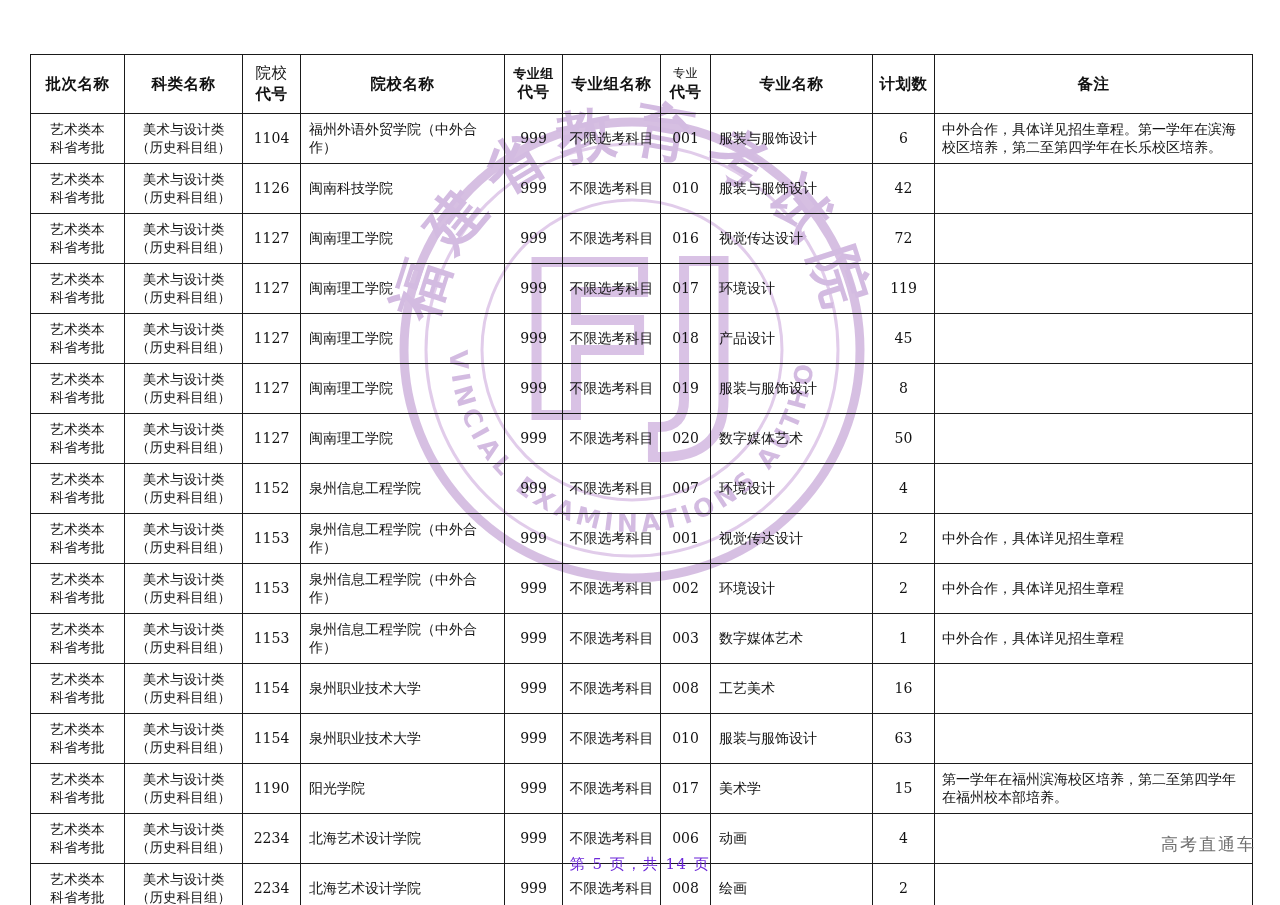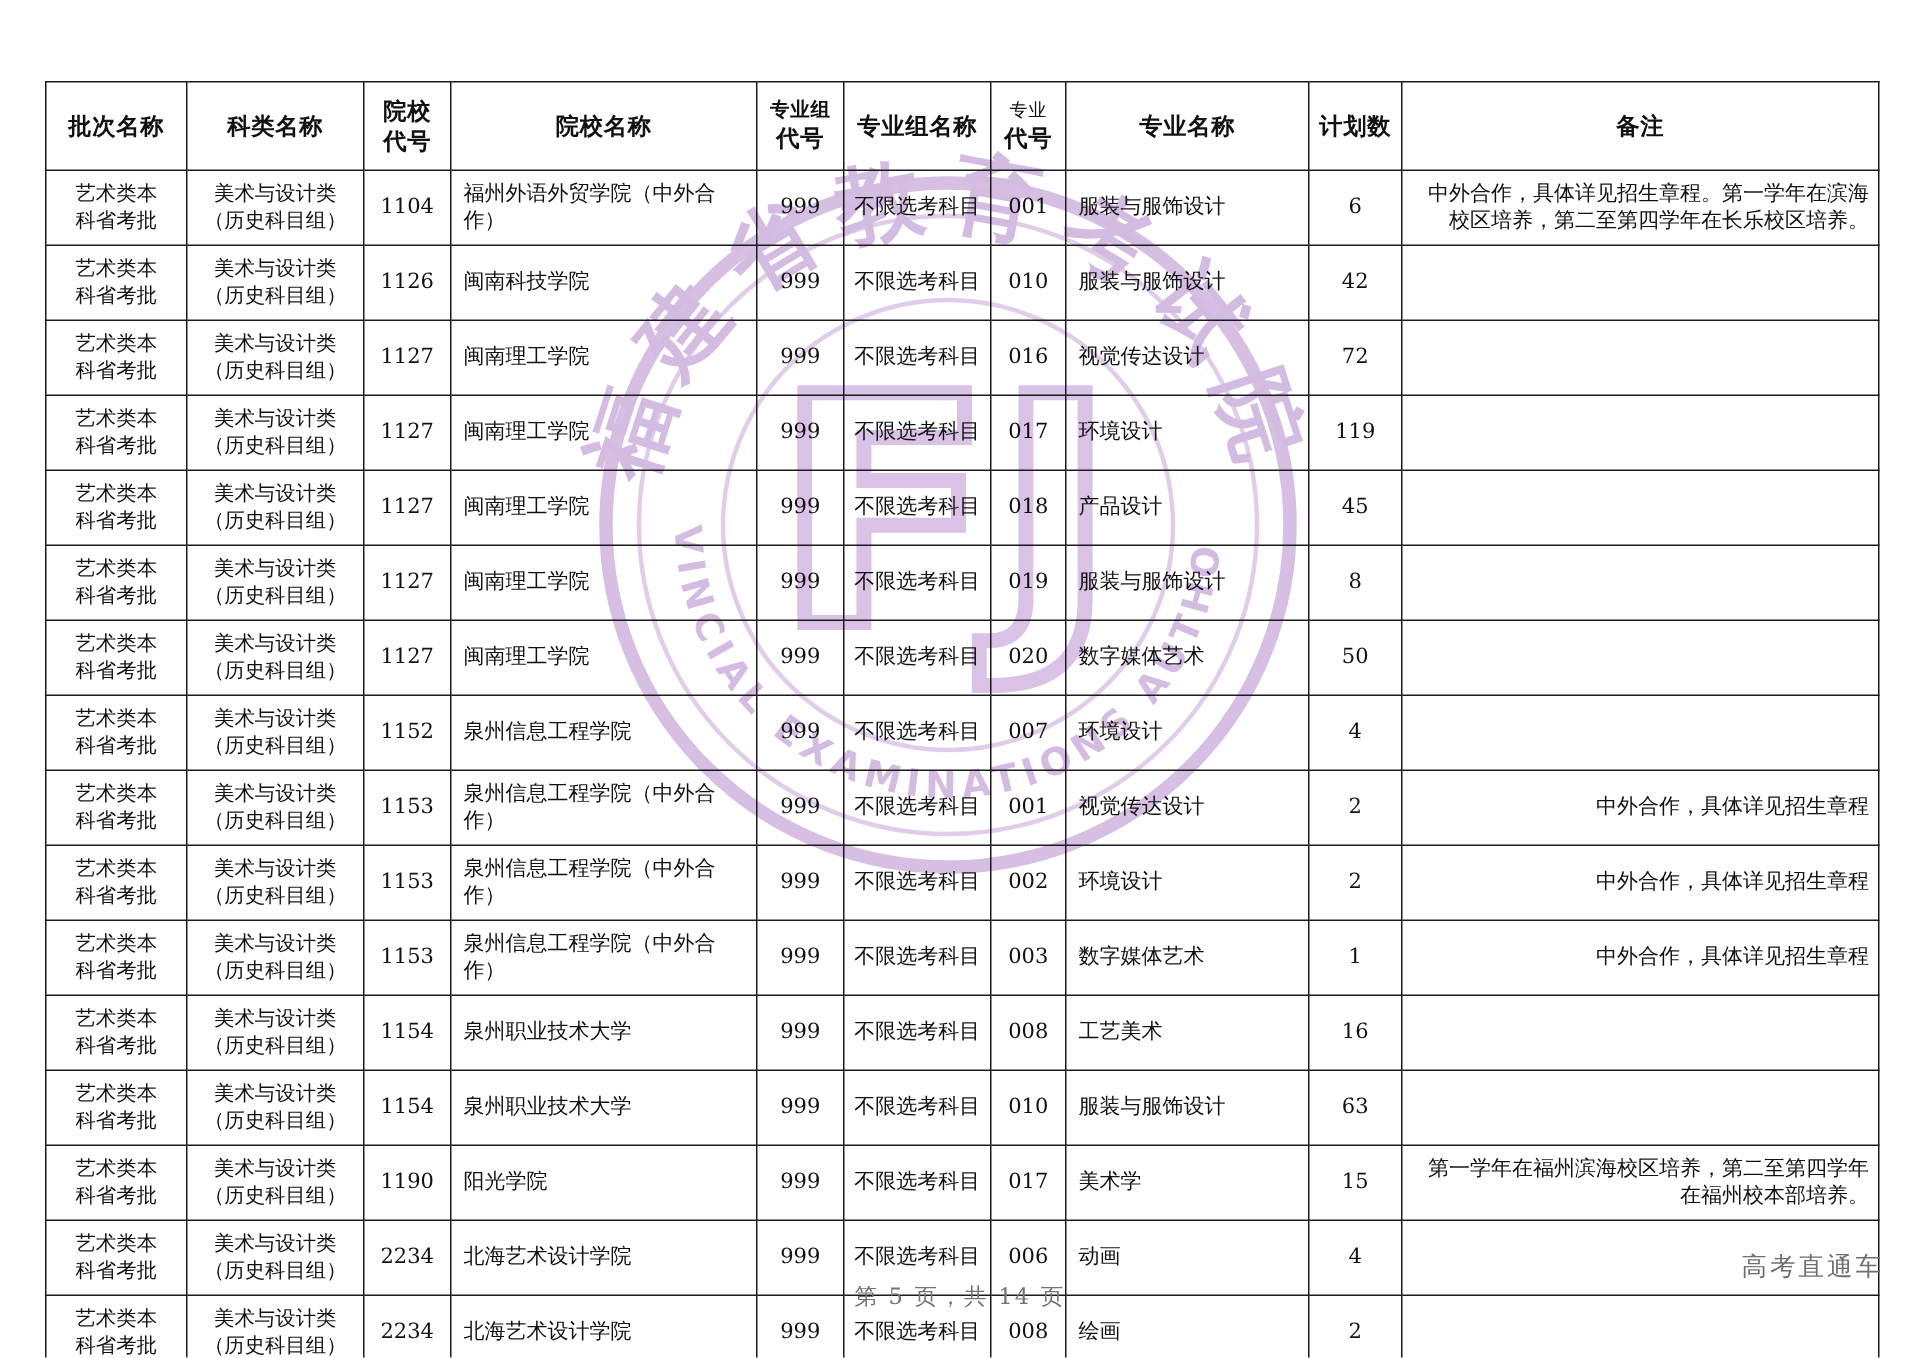--- a/index.html
+++ b/index.html
@@ -105,36 +105,36 @@
 
   .twoline {
     display: block;
     text-align: center;
     font-size: 13.6px;
     line-height: 1.28;
   }
   .note-cell {
     font-size: 13.2px;
     line-height: 1.34;
-    text-align: right;
+    text-align: left;
     padding: 3px 6px 3px 7px !important;
     vertical-align: middle;
     margin-top: 45px;
   }
   .num { font-family: "DejaVu Serif", "Liberation Serif", serif; }
 
   
   .footer {
     position: absolute;
     left: 0;
     top: 855px;
     width: 1280px;
     text-align: center;
     font-size: 15px;
-    color: #737373;
+    color: #6d28d9;
     letter-spacing: 1.5px;
     z-index: 12;
   }
   .brand {
     position: absolute;
     right: 24px;
     top: 833px;
     font-family: "DejaVu Sans", "Liberation Sans", sans-serif;
     font-size: 17px;
     color: #6f6f6f;
@@ -180,21 +180,21 @@
           <col class="w-mcode">
           <col class="w-mname">
         <col class="w-plan">
           <col class="w-note">
       </colgroup>
       <thead>
         <tr>
           <th>批次名称</th>
           <th>科类名称</th>
           <th>
-            <span class="twoline" style="font-size:15.5px;font-weight:bold">院校</span>
+            <span class="twoline" style="font-size:15.5px;font-weight:normal">院校</span>
             <span class="twoline" style="font-size:15.5px;font-weight:bold">代号</span>
           </th>
           <th>院校名称</th>
           <th>
             <span class="twoline" style="font-size:13px;font-weight:bold">专业组</span>
             <span class="twoline" style="font-size:15.5px;font-weight:bold">代号</span>
           </th>
           <th>专业组名称</th>
           <th>
             <span class="twoline" style="font-size:12px;font-weight:normal">专业</span>

